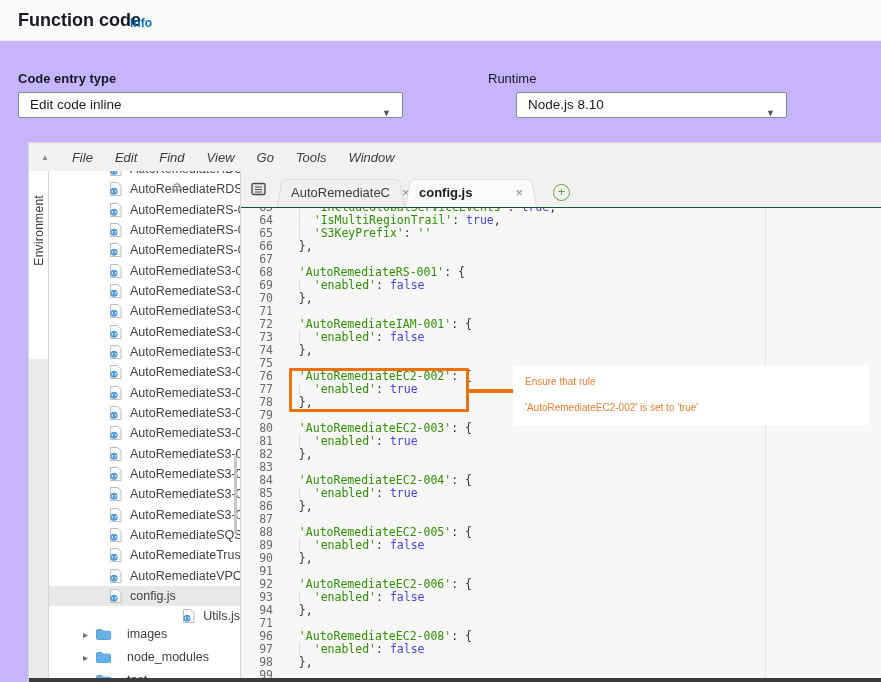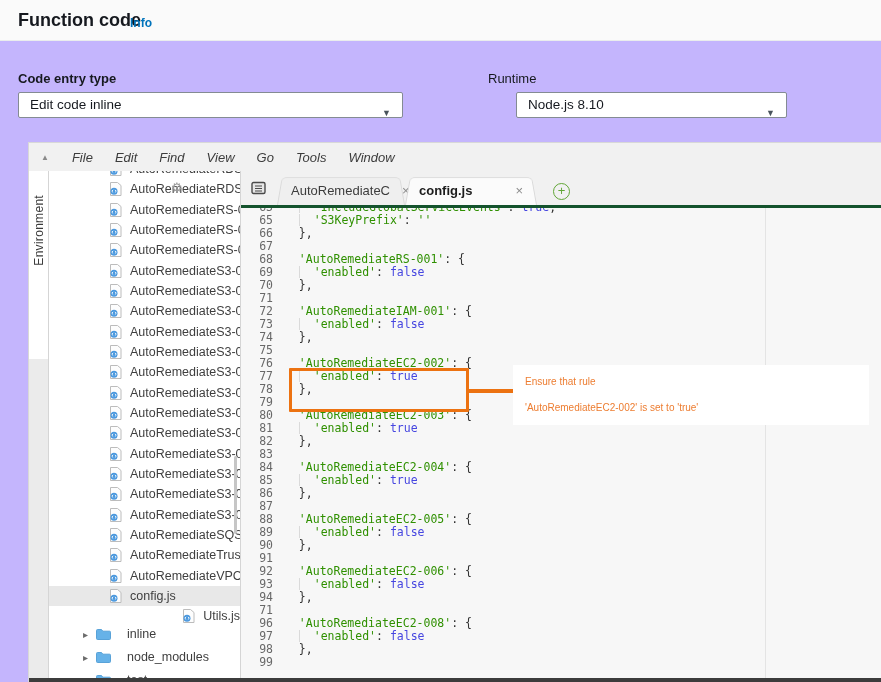--- a/index.html
+++ b/index.html
@@ -43,21 +43,21 @@
               padding-left:60px; font-size:12.5px; color:#3f3f3f; white-space:nowrap; overflow:hidden; cursor:default; }
   .tree-row.selected { background:#e8e8e8; }
   .tree-row svg { flex:none; margin-right:8px; }
   .tree-row.folder { padding-left:34px; }
   .arr { color:#6b6b6b; font-size:10px; width:13px; flex:none; }
   .gear { position:absolute; left:122px; top:1px; color:#9b9b9b; font-size:13px; }
   .tree-scroll { position:absolute; left:185px; top:285px; width:3px; height:78px; background:#c6c6c6; border-radius:2px; }
 
   
   .tabbar { position:absolute; left:212px; top:28px; right:0; height:37px; background:#f1f1f1;
-            border-bottom:3px solid #14532d; display:flex; align-items:flex-end; }
+            border-bottom:1px solid #14532d; display:flex; align-items:flex-end; }
   .stack-icon { align-self:center; margin:4px 10px 0 10px; }
   .tab { position:relative; height:30px; display:flex; align-items:center; justify-content:space-between;
          padding:0 14px; cursor:pointer; }
   .tab::before { content:''; position:absolute; inset:0; background:#efefef; border:1px solid #dadada; border-bottom:none;
                  border-radius:5px 5px 0 0; transform:perspective(9px) rotateX(1.4deg); transform-origin:bottom; }
   .tab.active::before { background:#fbfbfb; }
   .tab-label { position:relative; font-size:13px; color:#3c3c3c; margin-right:12px; }
   .tab.active .tab-label { font-weight:bold; color:#1c1c1c; }
   .tab-close { position:relative; color:#8b8b8b; font-size:13px; line-height:13px; }
   .tab1 { width:128px; } .tab2 { width:132px; }
@@ -309,21 +309,21 @@
             <circle cx="5" cy="9.2" r="3.5" fill="#4a98de"></circle>
             <path d="M4.2 7.9L2.8 9.2l1.4 1.3M5.9 7.9l1.4 1.3-1.4 1.3" stroke="#fff" stroke-width="0.9" fill="none"></path>
           </svg>
           <span class="tl">Utils.js</span>
         </div>
         <div class="tree-row folder" style="top: 453px;">
           <span class="arr">▸</span>
           <svg width="15" height="12" viewBox="0 0 15 12">
             <path d="M.5 2.5a1 1 0 0 1 1-1h4l1.3 1.7h6.7a1 1 0 0 1 1 1v6.3a1 1 0 0 1-1 1h-12a1 1 0 0 1-1-1z" fill="#66b2e8" stroke="#58a2d8"></path>
           </svg>
-          <span class="tl" style="margin-left:8px">inline</span>
+          <span class="tl" style="margin-left:8px">images</span>
         </div>
         <div class="tree-row folder" style="top: 476px;">
           <span class="arr">▸</span>
           <svg width="15" height="12" viewBox="0 0 15 12">
             <path d="M.5 2.5a1 1 0 0 1 1-1h4l1.3 1.7h6.7a1 1 0 0 1 1 1v6.3a1 1 0 0 1-1 1h-12a1 1 0 0 1-1-1z" fill="#66b2e8" stroke="#58a2d8"></path>
           </svg>
           <span class="tl" style="margin-left:8px">node_modules</span>
         </div>
         <div class="tree-row folder" style="top: 499px;">
           <span class="arr">▸</span>
@@ -354,20 +354,24 @@
     </div>
 
     <div class="code-area">
       <div class="ruler"></div>
       <div class="code-lines">
           <div class="cl">
             <span class="ln">63</span>
             <span class="ct"><span class="g">  </span><span class="p">  </span><span class="s">'IncludeGlobalServiceEvents'</span><span class="p">: </span><span class="b">true</span><span class="p">,</span></span>
           </div>
           <div class="cl">
+            <span class="ln">64</span>
+            <span class="ct"><span class="g">  </span><span class="p">  </span><span class="s">'IsMultiRegionTrail'</span><span class="p">: </span><span class="b">true</span><span class="p">,</span></span>
+          </div>
+          <div class="cl">
             <span class="ln">65</span>
             <span class="ct"><span class="g">  </span><span class="p">  </span><span class="s">'S3KeyPrefix'</span><span class="p">: </span><span class="s">''</span></span>
           </div>
           <div class="cl">
             <span class="ln">66</span>
             <span class="ct"><span class="p">  },</span></span>
           </div>
           <div class="cl">
             <span class="ln">67</span>
             <span class="ct"></span>

